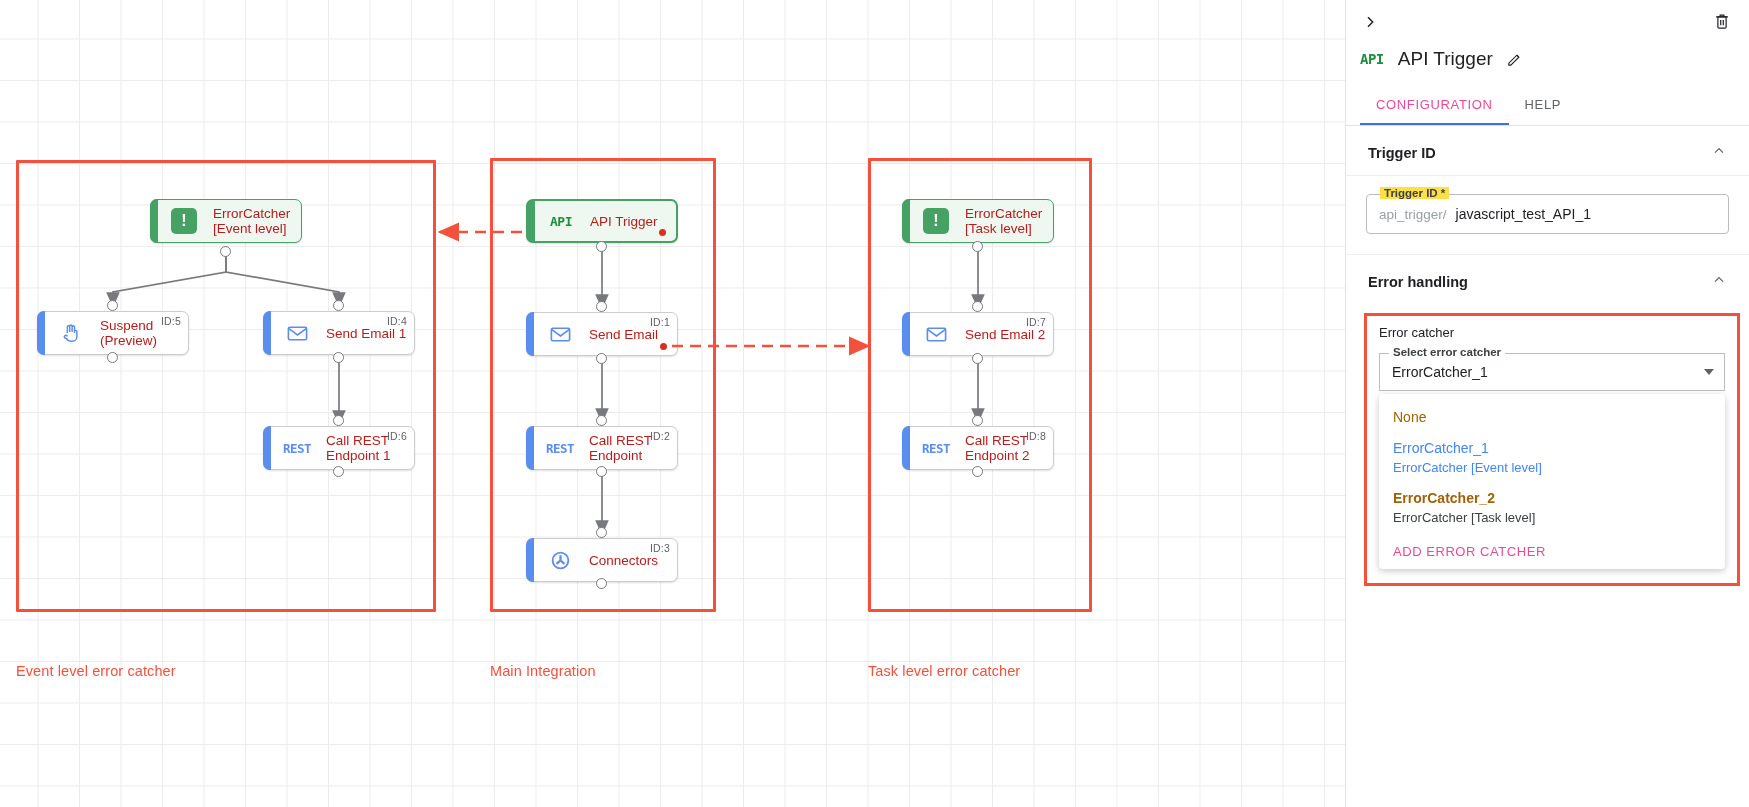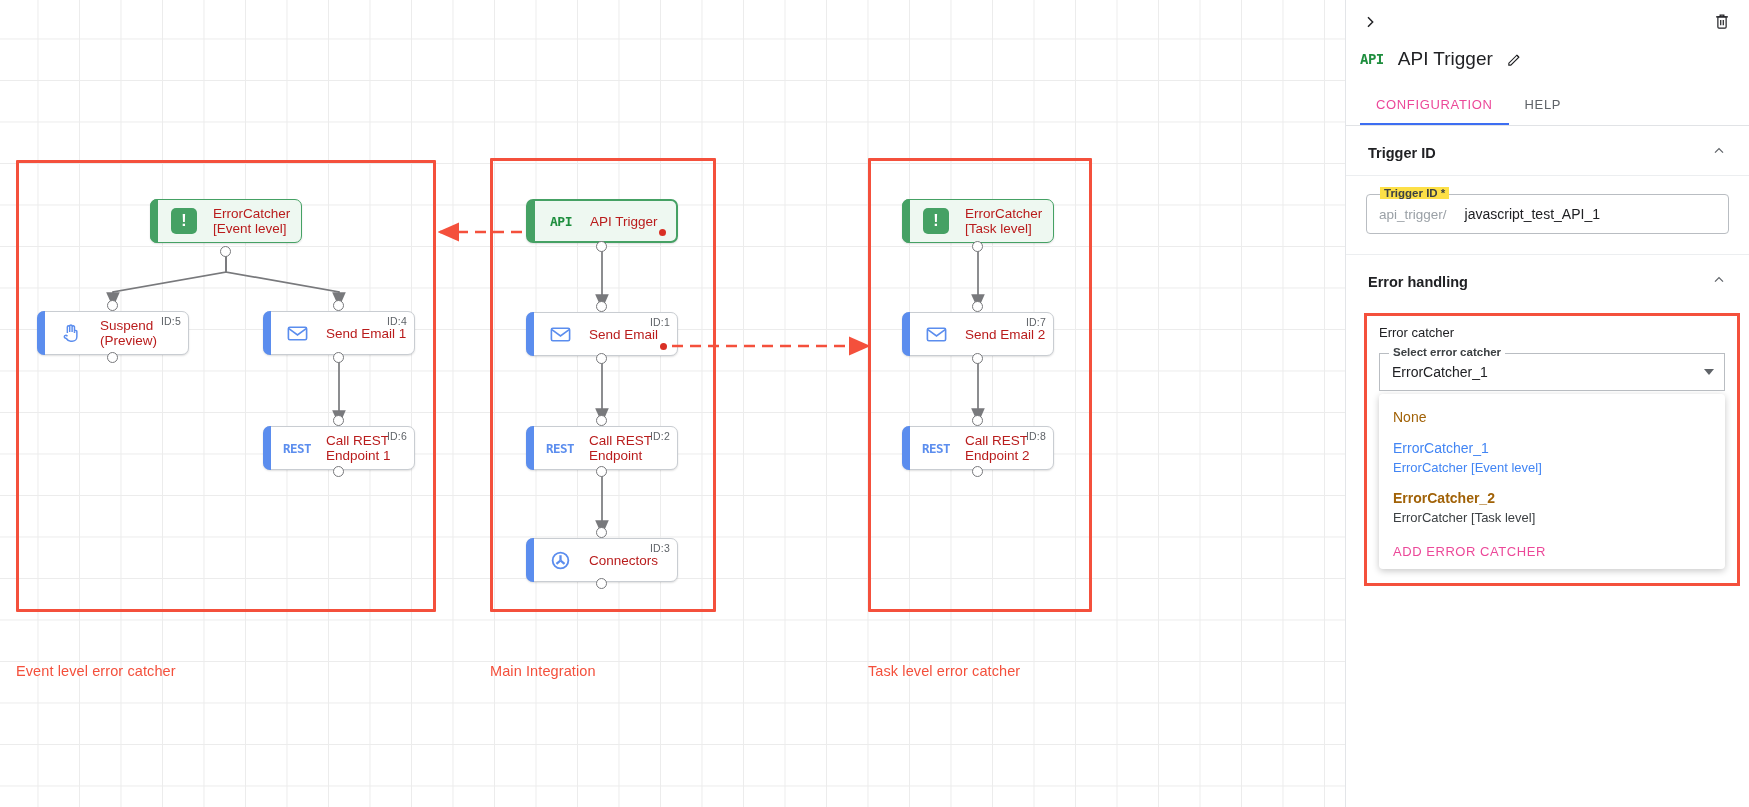--- a/index.html
+++ b/index.html
@@ -209,21 +209,21 @@
   .outlined .flabel {
     position: absolute;
     top: -8px; left: 13px;
     background: #fde047;
     padding: 0 4px;
     font-size: 11.5px;
     color: #3c4043;
     font-weight: bold;
   }
   .prefix { color: #9aa0a6; font-size: 13.5px; }
-  .fvalue { color: #202124; font-size: 14px; margin-left: 18px; }
+  .fvalue { color: #202124; font-size: 14px; margin-left: 9px; }
 
   
   .err-block {
     margin: 9px 9px 0 18px;
     border: 3px solid #f4503c;
     padding: 9px 12px 14px 12px;
     position: relative;
   }
   .err-block .ec-title { font-size: 13px; color: #202124; margin-bottom: 13px; }
   .select-outlined {

